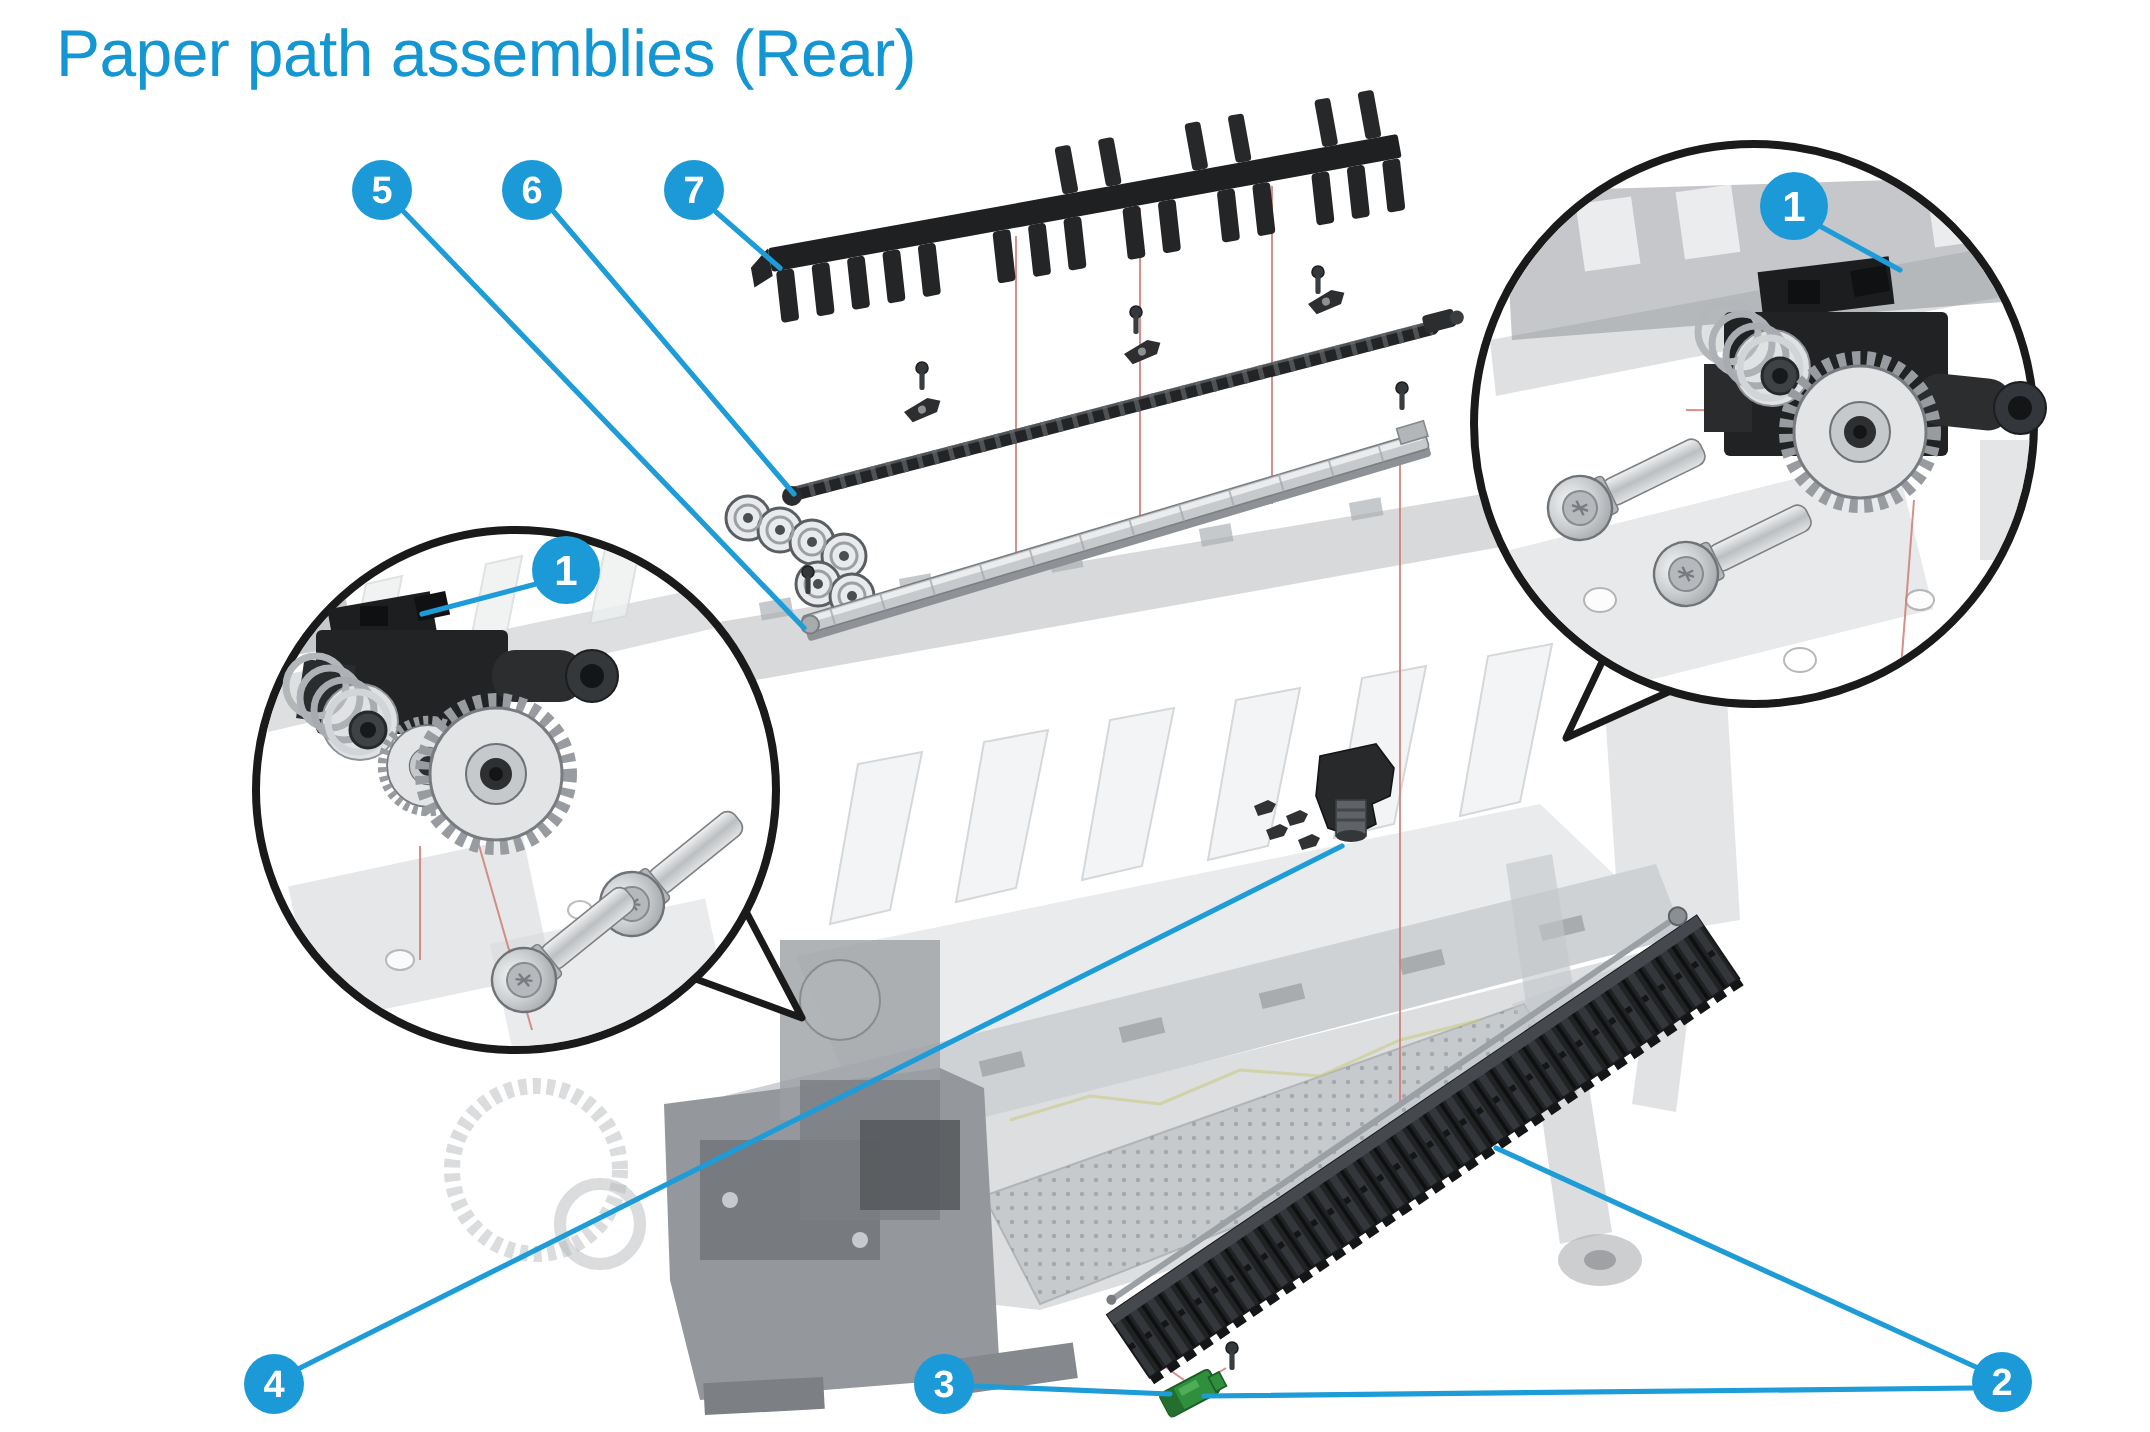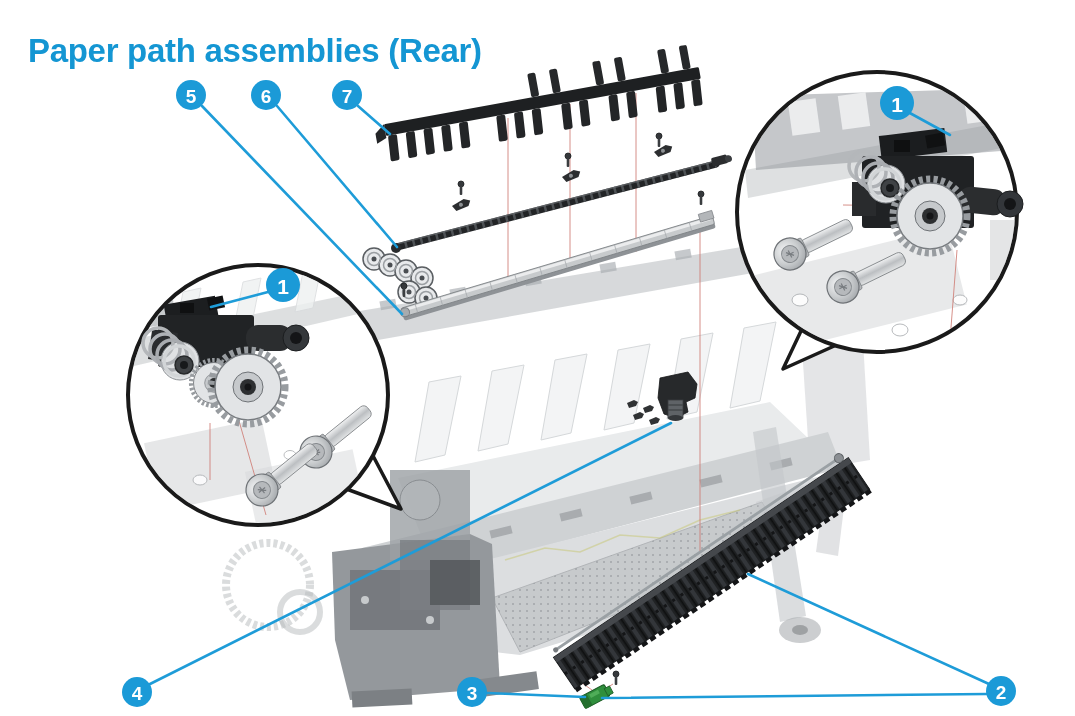--- a/index.html
+++ b/index.html
@@ -1,21 +1,21 @@
 <!DOCTYPE html>
 <html><head>
 <meta charset="utf-8">
 <style>
   html,body{margin:0;padding:0;background:#ffffff;}
   body{width:1075px;height:716px;overflow:hidden;font-family:"Liberation Sans",sans-serif;}
   .stage{position:relative;width:1075px;height:716px;background:#ffffff;}
   .page-title{
     position:absolute;left:28px;top:8px;
-    font-size:33px;font-weight:700;letter-spacing:-0.3px;
-    color:#1496d3;white-space:nowrap;margin-top:24px;
+    font-size:33px;font-weight:400;letter-spacing:-0.3px;
+    color:#1496d3;white-space:nowrap;
   }
   svg.diagram{position:absolute;left:0;top:0;}
   .callout-num{
     font-family:"Liberation Sans",sans-serif;
     font-weight:700;fill:#ffffff;
   }
 </style>
 </head>
 <body>
 

